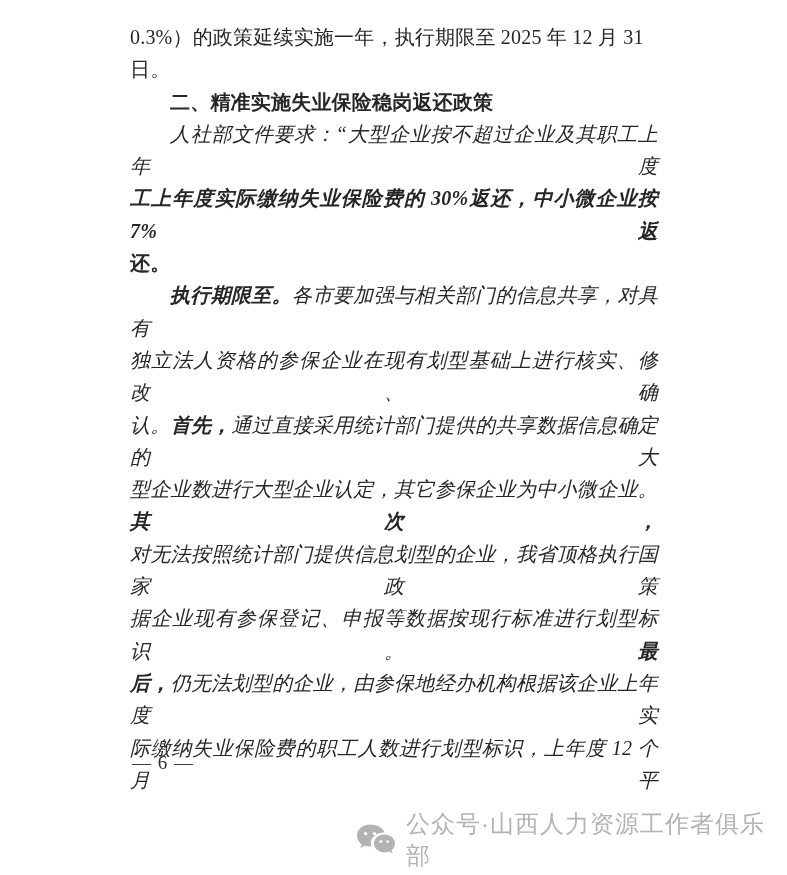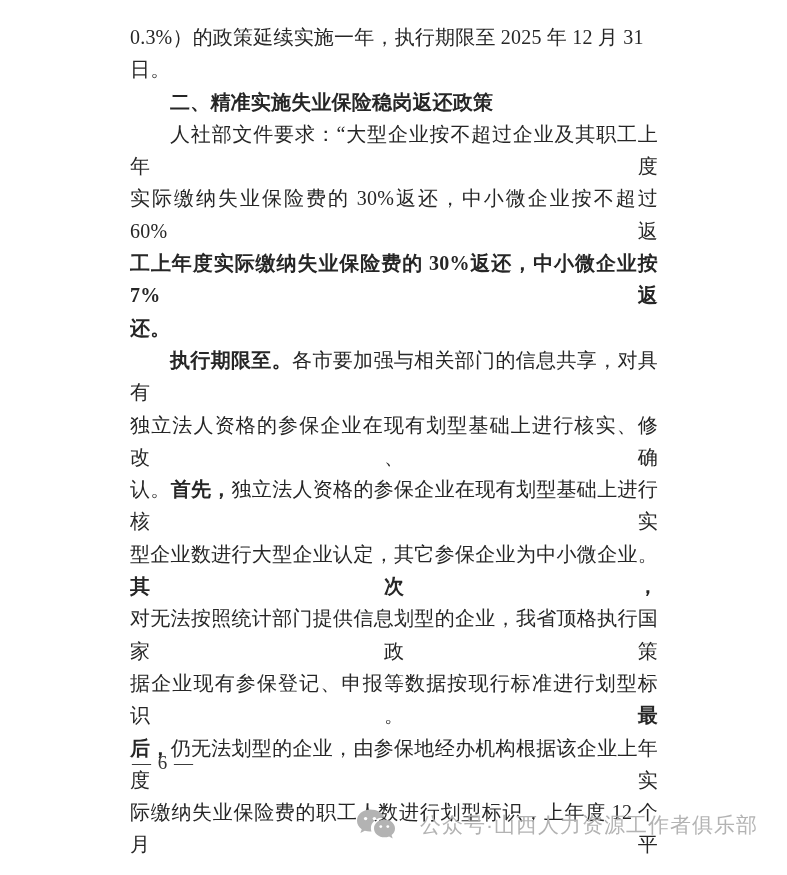--- a/index.html
+++ b/index.html
@@ -30,20 +30,21 @@
     letter-spacing: 0.2px;
   }
   .line {
     white-space: normal;
     text-align: left;
   }
   .line.fill {
     text-align: justify;
     text-align-last: justify;
     text-justify: inter-character;
+    font-style: italic;
   }
   .line.indent {
     text-indent: 40px;
   }
   .bold {
     font-weight: 700;
   }
   .page-number {
     position: absolute;
     left: 132px;
@@ -52,46 +53,45 @@
     color: #333333;
     letter-spacing: 1px;
     font-family: "Liberation Serif", "DejaVu Serif", serif;
   }
   .watermark {
     position: absolute;
     left: 356px;
     top: 808px;
     display: flex;
     align-items: center;
-    gap: 24px;
+    gap: 10px;
     color: #b3b3b3;
-    font-size: 21px;
+    font-size: 24px;
     font-family: "Liberation Sans", "DejaVu Sans", sans-serif;
     letter-spacing: 1px;
     user-select: none;
   }
   .watermark svg {
     display: block;
   }
 </style>
 </head>
 <body>
 
 <div class="page">
 
   <div class="page-content">
       <div class="line"><span>0.3%）的政策延续实施一年，执行期限至 2025 年 12 月 31 日。</span></div>
       <div class="line indent"><span class="bold">二、精准实施失业保险稳岗返还政策</span></div>
       <div class="line indent fill"><span>人社部文件要求：“大型企业按不超过企业及其职工上年度</span></div>
-      <div class="line fill"><span>实际缴纳失业保险费的 30%返还，中小微企业按不超过 60%返</span></div>
       <div class="line fill"><span class="bold">工上年度实际缴纳失业保险费的 30%返还，中小微企业按 7%返</span></div>
       <div class="line"><span class="bold">还。</span></div>
       <div class="line indent fill"><span class="bold">执行期限至。</span><span>各市要加强与相关部门的信息共享，对具有</span></div>
       <div class="line fill"><span>独立法人资格的参保企业在现有划型基础上进行核实、修改、确</span></div>
-      <div class="line fill"><span>认。</span><span class="bold">首先，</span><span>独立法人资格的参保企业在现有划型基础上进行核实</span></div>
+      <div class="line fill"><span>认。</span><span class="bold">首先，</span><span>通过直接采用统计部门提供的共享数据信息确定的大</span></div>
       <div class="line fill"><span>型企业数进行大型企业认定，其它参保企业为中小微企业。</span><span class="bold">其次，</span></div>
       <div class="line fill"><span>对无法按照统计部门提供信息划型的企业，我省顶格执行国家政策</span></div>
       <div class="line fill"><span>据企业现有参保登记、申报等数据按现行标准进行划型标识。</span><span class="bold">最</span></div>
       <div class="line fill"><span class="bold">后，</span><span>仍无法划型的企业，由参保地经办机构根据该企业上年度实</span></div>
       <div class="line fill"><span>际缴纳失业保险费的职工人数进行划型标识，上年度 12 个月平</span></div>
     </div>
 
   <div class="page-number">— 6 —</div>
 
   <div class="watermark">

